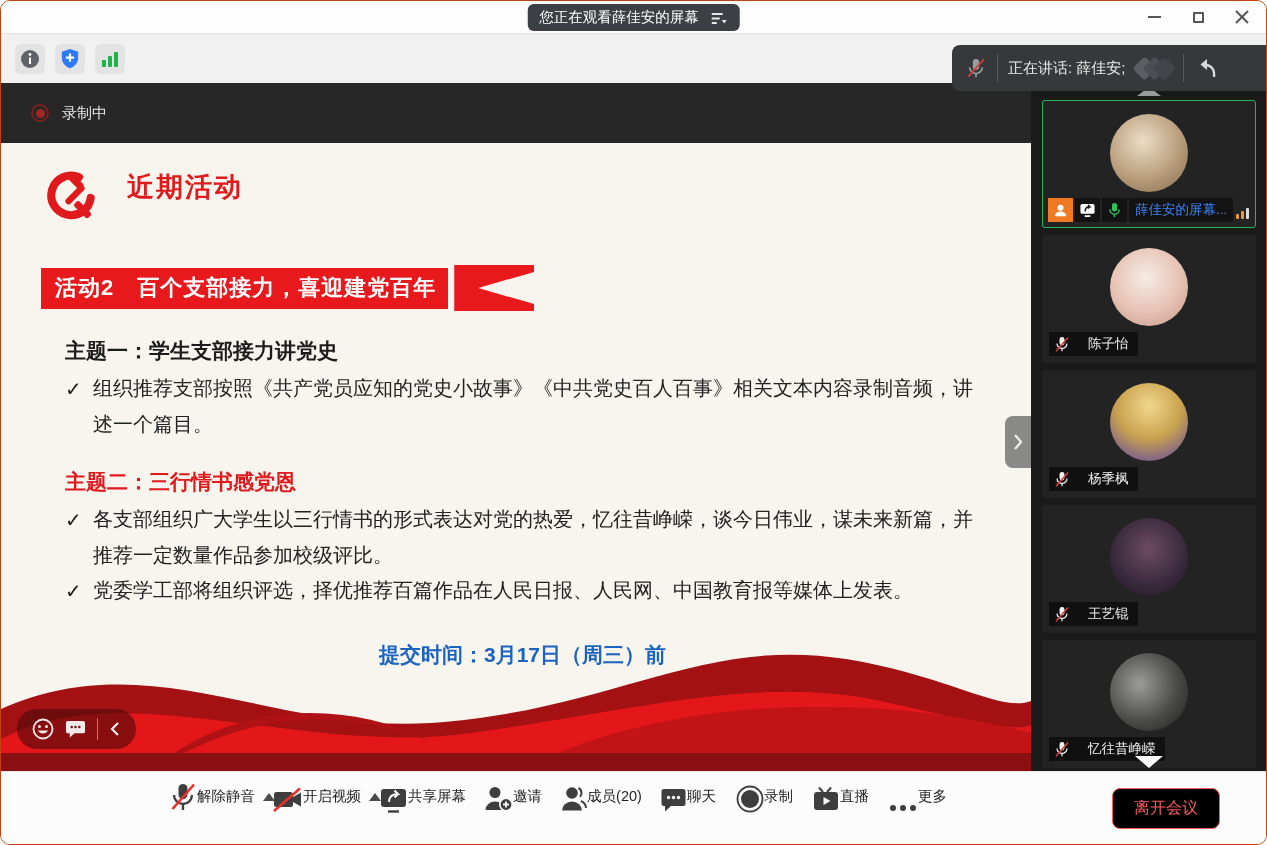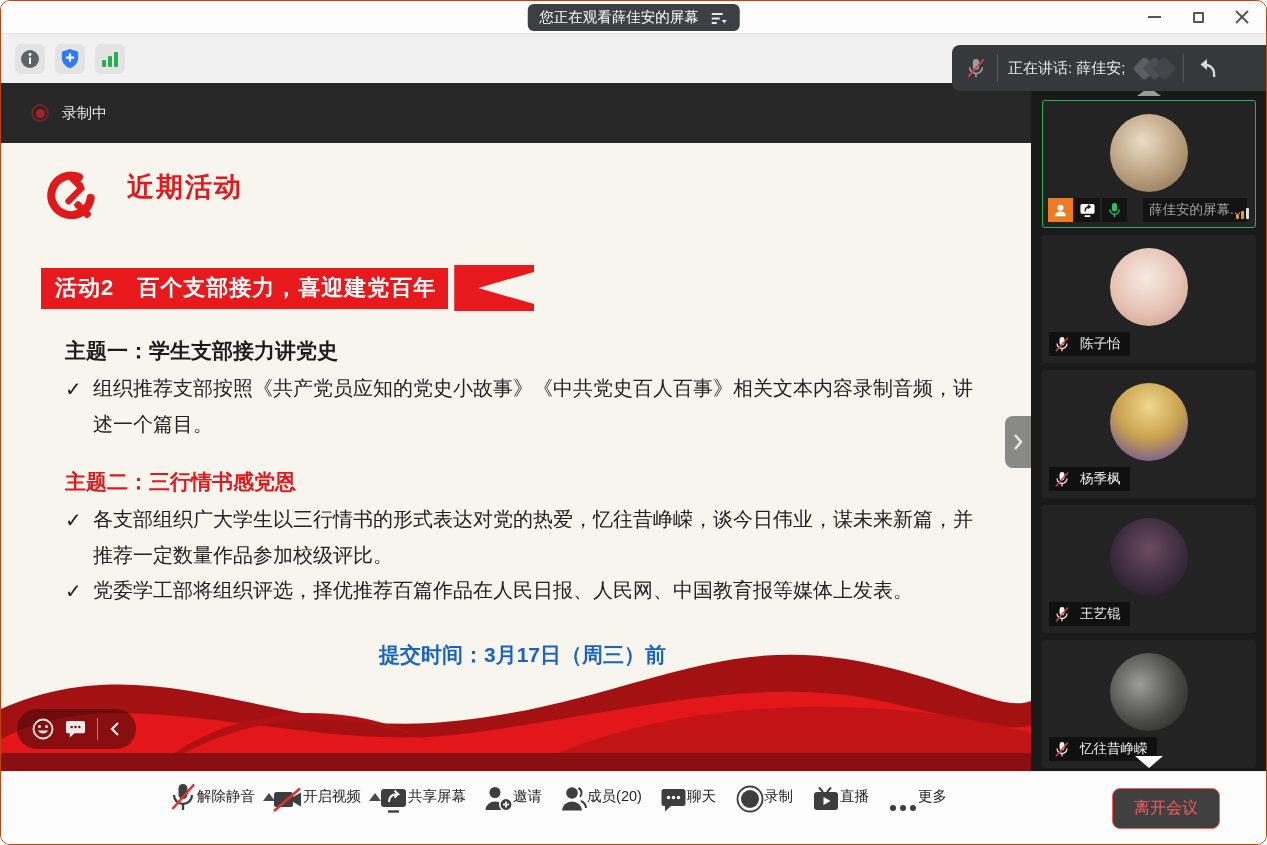--- a/index.html
+++ b/index.html
@@ -78,44 +78,44 @@
   .tile { position:relative; height:128px; background:#232323; border-radius:3px; margin-bottom:7px; overflow:hidden; }
   .tile.active { border:1px solid #27b457; }
   .avatar { position:absolute; left:50%; top:13px; transform:translateX(-50%);
             width:78px; height:78px; border-radius:50%; }
   .av0 { background:radial-gradient(circle at 42% 35%, #ecddc6, #b59a78 58%, #84694e); }
   .av1 { background:radial-gradient(circle at 46% 38%, #f6ebe2, #e6c2b4 55%, #c09584); }
   .av2 { background:radial-gradient(circle at 50% 30%, #f0d78c, #c9a24f 48%, #7a5c8f 85%); }
   .av3 { background:radial-gradient(circle at 50% 40%, #6d4b60, #3a2a3d 58%, #201522); }
   .av4 { background:radial-gradient(circle at 38% 40%, #9c9c9a, #4a4a48 56%, #1d1d1d); }
   .name-chip { position:absolute; left:7px; bottom:7px; background:rgba(12,12,12,.78);
-               display:flex; align-items:center; gap:10px; padding:3px 9px 3px 5px;
+               display:flex; align-items:center; gap:18px; padding:3px 9px 3px 5px;
                color:#ececec; font-size:13.5px; }
   .badges { position:absolute; left:5px; bottom:5px; display:flex; height:24px; }
   .badge { width:25px; display:flex; align-items:center; justify-content:center; }
   .badge-host { background:#ee7b23; }
   .badge-dark { background:rgba(16,16,16,.85); margin-left:2px; }
-  .badge-name { background:rgba(16,16,16,.85); color:#a3a3a3; font-size:13.5px;
-                display:flex; align-items:center; padding:0 6px; margin-left:16px;
+  .badge-name { background:rgba(16,16,16,.85); color:#3b82f6; font-size:13.5px;
+                display:flex; align-items:center; padding:0 6px; margin-left:2px;
                 max-width:116px; white-space:nowrap; overflow:hidden; }
   .signal { position:absolute; right:6px; bottom:8px; display:flex; align-items:flex-end; gap:2px; }
   .sbar { width:3px; border-radius:1px; }
 
   
   .toolbar { height:75px; background:#fcfcfc; border-top:1px solid #e8e8e8; position:relative; }
   .tool-group { position:absolute; left:168px; top:8px; width:778px; display:flex; justify-content:space-between; }
   .tool-item { display:flex; flex-direction:row; align-items:center; gap:0;
                min-width:58px; position:relative; cursor:pointer; }
   .tool-icon { height:33px; display:flex; align-items:flex-end; justify-content:center; }
   .tool-label { font-size:14.5px; color:#1f1f1f; white-space:nowrap; }
   .caret { position:absolute; right:-20px; top:13px; width:0; height:0;
            border-left:6px solid transparent; border-right:6px solid transparent;
            border-bottom:8px solid #4a4a4a; cursor:pointer; }
   .leave-btn { position:absolute; right:46px; top:16px; border:1px solid #fa5a5a; color:#fa5a5a;
-               background:#404040; font-size:16px; padding:9px 21px; border-radius:8px; cursor:pointer;
+               background:#000000; font-size:16px; padding:9px 21px; border-radius:8px; cursor:pointer;
                font-family:inherit; }
 </style>
 </head>
 <body>
 
 <div class="window">
 
   <div class="titlebar">
     <div class="title-pill">
       <span>您正在观看薛佳安的屏幕</span>

